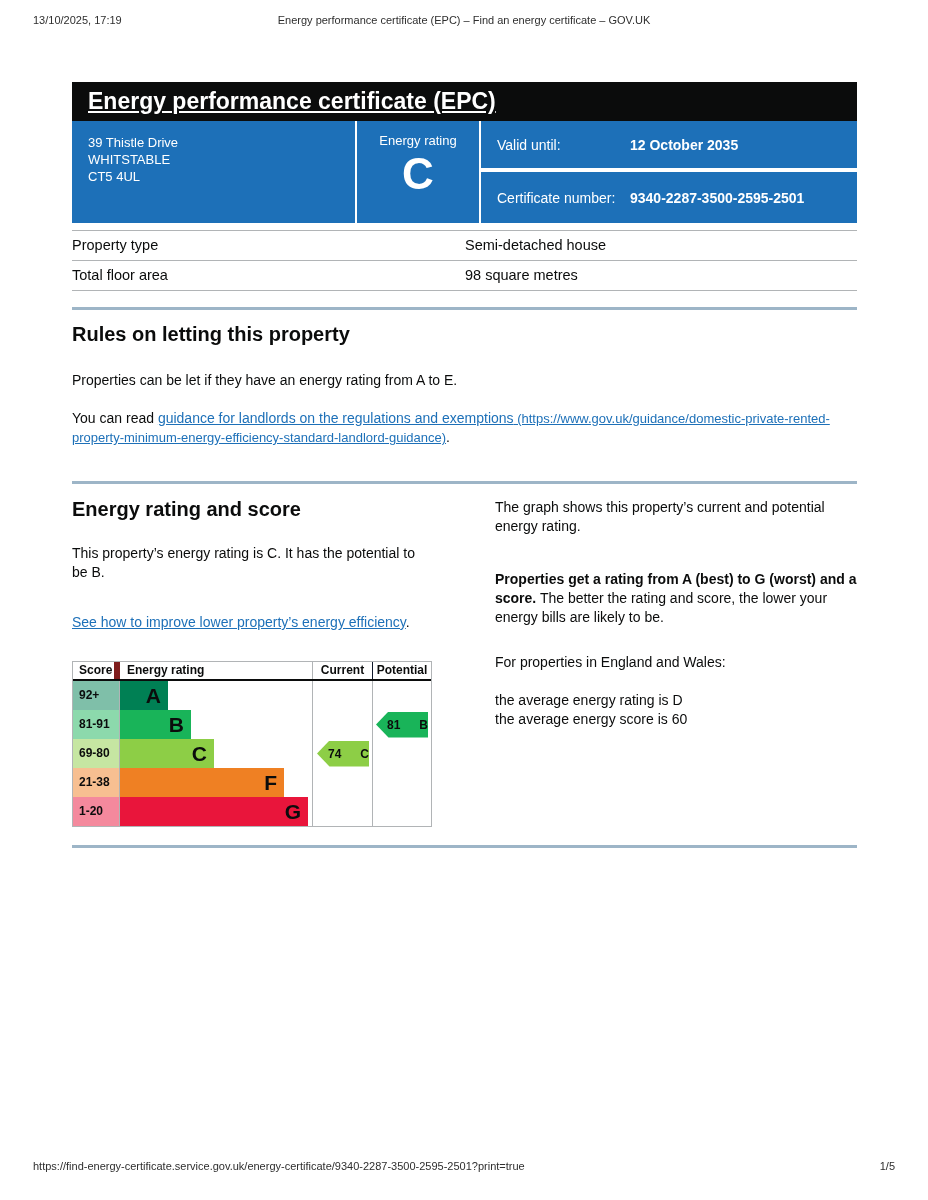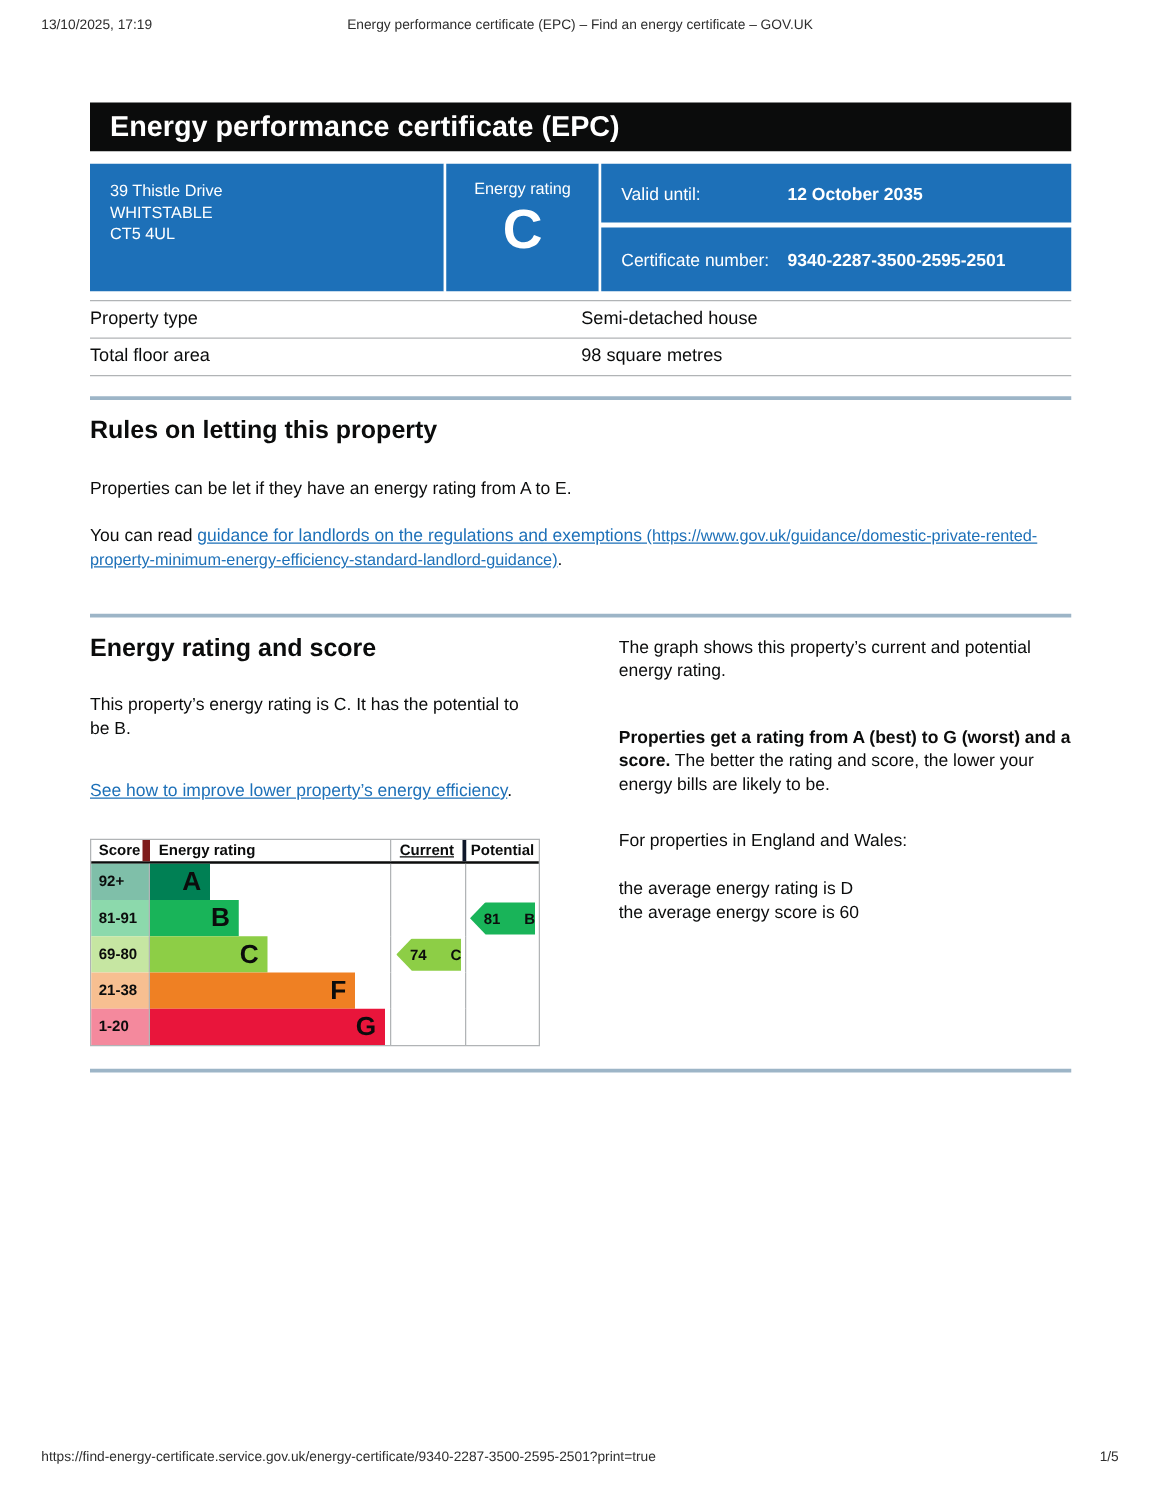--- a/index.html
+++ b/index.html
@@ -11,23 +11,23 @@
                   font-size:11px; color:#2e2e2e; }
   .print-header .pdate { position:absolute; left:0; top:0; }
   .print-header .ptitle { position:absolute; left:50%; transform:translateX(-50%); top:0; white-space:nowrap; }
   .print-footer { position:absolute; top:1160px; left:33px; right:33px;
                   font-size:11px; color:#2e2e2e; display:flex; justify-content:space-between; }
 
   
   .content { position:absolute; top:82px; left:72px; width:785px; }
 
   .banner { background:#0b0c0c; color:#ffffff; height:39px; line-height:39px;
-            padding:0 16px; font-size:23px; font-weight:bold; }
-
-  .cert-box { margin-top:10px; height:102px; display:flex;border-radius:12px; }
+            padding:0 16px; font-size:23px; font-weight:bold;text-decoration:underline; }
+
+  .cert-box { height:102px; display:flex;border-radius:12px; }
   .cert-box .vgap { width:2px; background:#ffffff; }
   .cert-address { width:283px; background:#1d70b8; color:#fff; padding:13px 16px;
                   font-size:13px; line-height:17px; }
   .cert-rating { width:122px; background:#1d70b8; color:#fff; text-align:center; }
   .cert-rating .lbl { font-size:13px; margin-top:12px; }
   .cert-rating .big { font-size:44px; font-weight:bold; line-height:48px; margin-top:2px; }
   .cert-right { flex:1; display:flex; flex-direction:column; }
   .cert-row { background:#1d70b8; color:#fff; display:flex; align-items:center; padding:0 16px; font-size:14px; }
   .cert-row.r1 { height:47px; }
   .cert-row.r2 { height:51px; margin-top:4px; }
@@ -59,21 +59,21 @@
   .rp2 { margin-top:34px; }
   .rp3 { margin-top:26px; }
   .rlist { margin-top:19px; }
 
   
   .chart { margin-top:29px; position:relative; width:360px; border:1px solid #b1b4b6; }
   .chart-header { display:flex; height:19px; border-bottom:2px solid #0b0c0c;
                   font-size:12px; font-weight:bold; align-items:center; }
   .chart-header .h-score { width:47px; padding-left:6px; border-right:6px solid #7f1d1d; height:100%; line-height:17px; }
   .chart-header .h-rating { width:193px; padding-left:7px; border-right:1px solid #b1b4b6; height:100%; line-height:17px; }
-  .chart-header .h-cur { width:60px; text-align:center; border-right:3px solid #0f172a; height:100%; line-height:17px;text-decoration:underline; }
+  .chart-header .h-cur { width:60px; text-align:center; border-right:1px solid #0f172a; height:100%; line-height:17px; }
   .chart-header .h-pot { width:58px; text-align:center; height:100%; line-height:17px; }
   .chart-row { display:flex; height:29px; }
   .cell-score { width:47px; font-size:12px; font-weight:bold; line-height:29px; padding-left:6px;
                 border-right:1px solid #b1b4b6; }
   .cell-rating { width:193px; border-right:1px solid #b1b4b6; }
   .cell-rating .bar { height:29px; text-align:right; }
   .cell-rating .bar .band-letter { font-size:21px; font-weight:bold; line-height:29px; padding-right:7px; }
   .cell-cur { width:60px; border-right:1px solid #b1b4b6; }
   .cell-pot { width:58px; }
   .arrow { position:absolute; width:52px; height:26px; display:flex; align-items:center;

